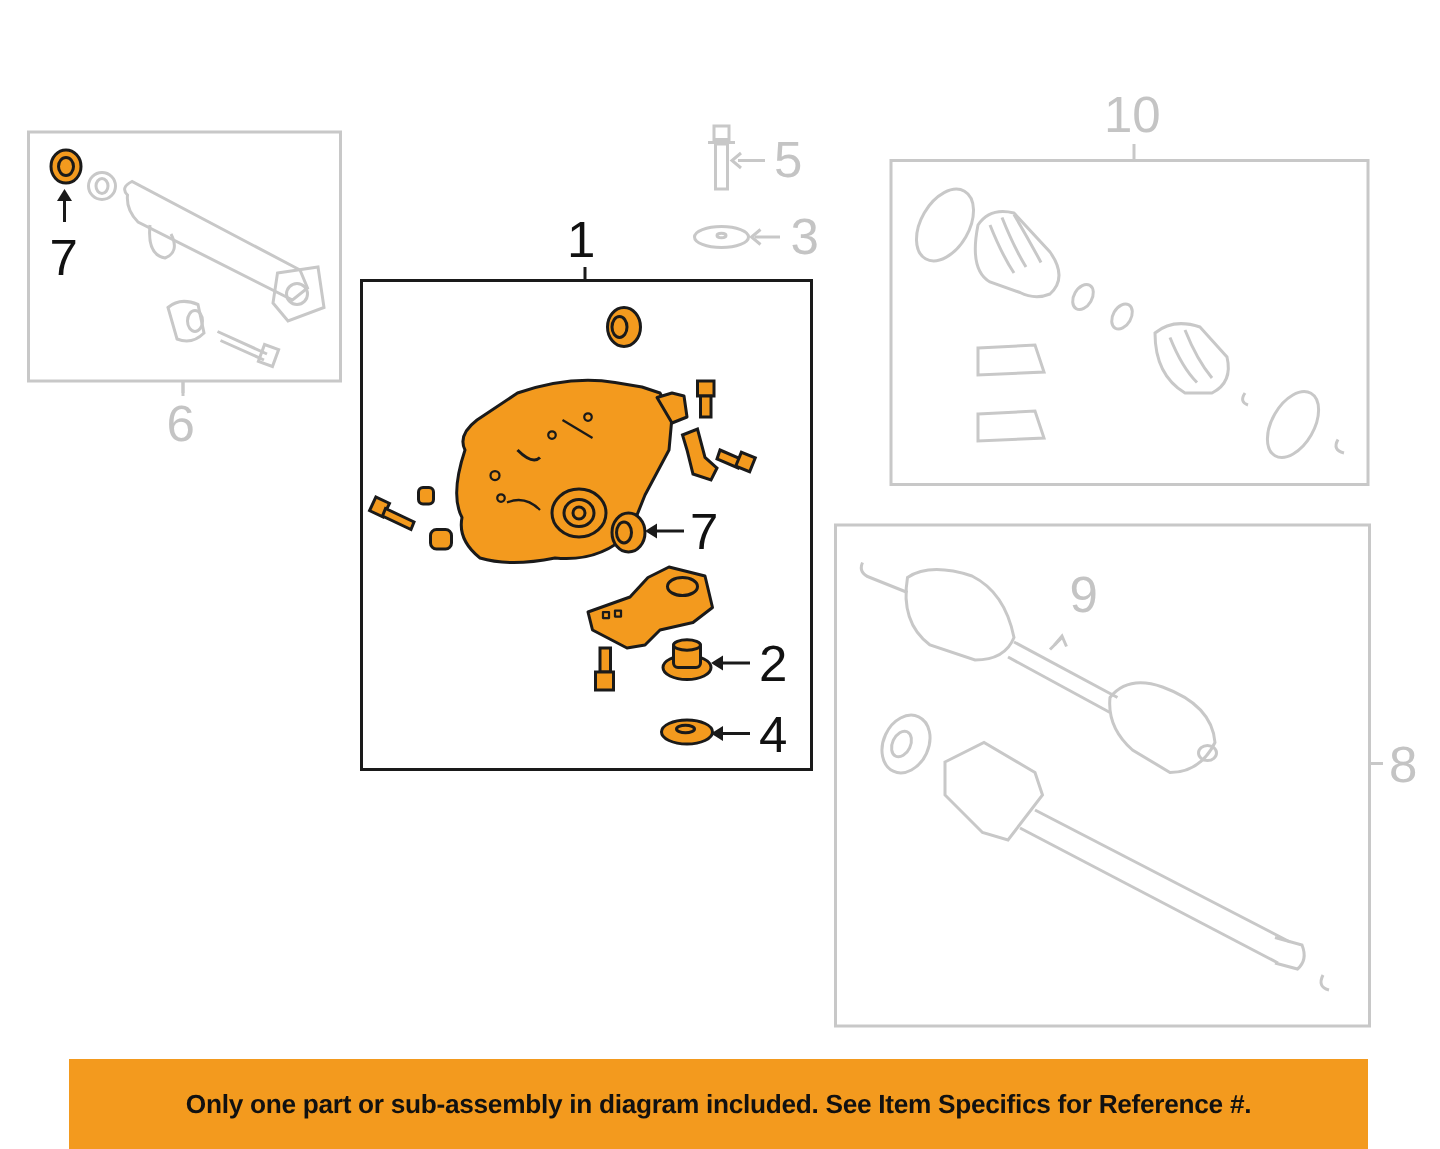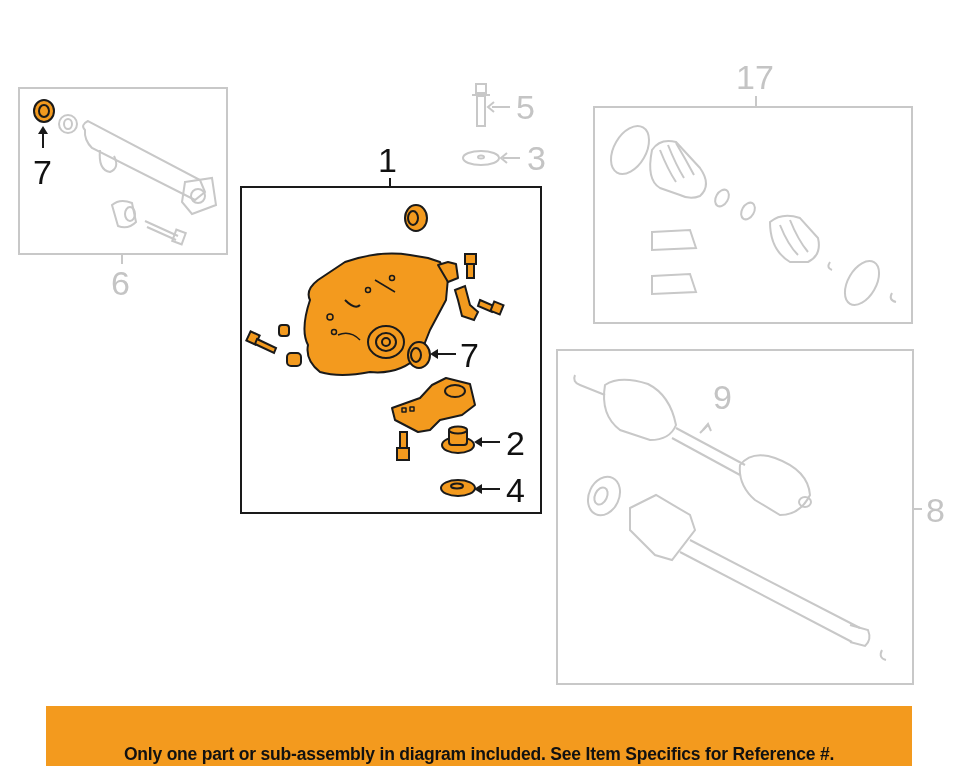--- a/index.html
+++ b/index.html
@@ -4,21 +4,21 @@
 <style>
   html, body { margin: 0; padding: 0; background: #ffffff; }
   body { width: 960px; height: 766px; position: relative; overflow: hidden; font-family: "Liberation Sans", sans-serif; }
   #diagram { position: absolute; left: 0; top: 0; width: 960px; height: 766px; }
   .callout { position: absolute; font-family: "Liberation Sans", sans-serif; font-size: 34px; line-height: 34px; }
   .callout.active { color: #111111; }
   .callout.muted { color: #c4c4c4; }
   #notice {
     position: absolute; left: 46px; top: 706px; width: 866px; height: 60px;
     background: #f39a1e; color: #111111;
-    display: flex; flex-direction: column; justify-content: flex-end; align-items: center;
+    display: flex; flex-direction: column; justify-content: center; align-items: center;
     font-family: "Liberation Sans", sans-serif; font-weight: bold; font-size: 17.5px; line-height: 24px;
     letter-spacing: -0.2px;
   }
 </style>
 </head>
 <body>
 
 <svg id="diagram" width="960" height="766" viewBox="0 0 960 766" xmlns="http://www.w3.org/2000/svg">
 
   <g fill="none" stroke="#c8c8c8" stroke-width="2">
@@ -201,17 +201,17 @@
 <div class="callout active" style="left:378px; top:143px;">1</div>
 <div class="callout active" style="left:506px; top:426px;">2</div>
 <div class="callout muted" style="left:527px; top:141px;">3</div>
 <div class="callout active" style="left:506px; top:473px;">4</div>
 <div class="callout muted" style="left:516px; top:90px;">5</div>
 <div class="callout muted" style="left:111px; top:266px;">6</div>
 <div class="callout active" style="left:460px; top:338px;">7</div>
 <div class="callout active" style="left:33px; top:155px;">7</div>
 <div class="callout muted" style="left:926px; top:493px;">8</div>
 <div class="callout muted" style="left:713px; top:380px;">9</div>
-<div class="callout muted" style="left:736px; top:60px;">17</div>
+<div class="callout muted" style="left:736px; top:60px;">10</div>
 
 <div id="notice">
   <div>Only one part or sub-assembly in diagram included. See Item Specifics for Reference #.</div>
 </div>
 
 </body></html>

